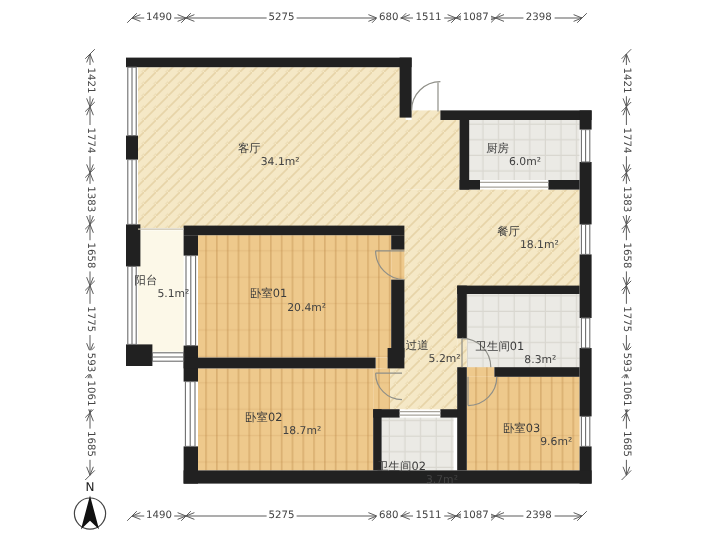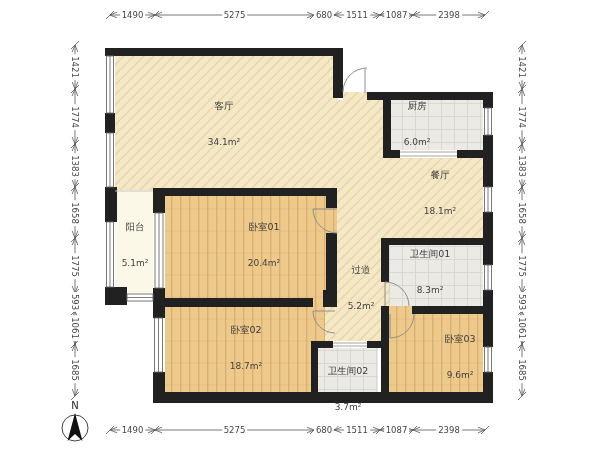--- a/index.html
+++ b/index.html
@@ -3,21 +3,21 @@
 <meta charset="utf-8">
 <style>
   html,body{margin:0;padding:0;background:#ffffff;}
   #canvas{
     position:relative;width:600px;height:450px;background:#fff;overflow:hidden;
     font-family:"DejaVu Sans","Liberation Sans",sans-serif;
   }
   #plan-svg{position:absolute;left:0;top:0;}
   .room-label{
     position:absolute;transform:translate(-50%,-50%);
-    display:flex;flex-direction:column;align-items:center;
+    display:flex;align-items:center;
     line-height:11.5px;color:#3b3b3b;white-space:nowrap;
     font-size:9.5px;text-align:left;pointer-events:none;
   }
   .room-label .rarea{font-size:9px;color:#424242;margin-top:25px;}
   .dim{
     position:absolute;font-size:8.5px;color:#454545;background:#fff;
     padding:0 2px;transform:translate(-50%,-50%);white-space:nowrap;letter-spacing:0;
   }
   .dim-v{transform:translate(-50%,-50%) rotate(90deg);}
   .wall{fill:#212121;}
@@ -203,53 +203,53 @@
     <circle cx="75" cy="428" r="13" fill="none" stroke="#444" stroke-width="1"></circle>
     <polygon points="75,413 67.5,441 75,434 82.5,441" fill="#111"></polygon>
     <text x="75" y="409" text-anchor="middle" font-size="10" fill="#222">N</text>
   </g>
 </svg>
 
   <div class="room-label" style="left:224px;top:124px">
     <span>客厅</span>
     <span class="rarea">34.1m²</span>
   </div>
-  <div class="room-label" style="left:417px;top:124px">
+  <div class="room-label" style="left:428px;top:124px">
     <span>厨房</span>
     <span class="rarea">6.0m²</span>
   </div>
   <div class="room-label" style="left:440px;top:193px">
     <span>餐厅</span>
     <span class="rarea">18.1m²</span>
   </div>
-  <div class="room-label" style="left:135px;top:245px">
+  <div class="room-label" style="left:135px;top:234px">
     <span>阳台</span>
     <span class="rarea">5.1m²</span>
   </div>
-  <div class="room-label" style="left:264px;top:245px">
+  <div class="room-label" style="left:240px;top:245px">
     <span>卧室01</span>
     <span class="rarea">20.4m²</span>
   </div>
   <div class="room-label" style="left:361px;top:288px">
     <span>过道</span>
     <span class="rarea">5.2m²</span>
   </div>
-  <div class="room-label" style="left:430px;top:272px">
+  <div class="room-label" style="left:430px;top:289px">
     <span>卫生间01</span>
     <span class="rarea">8.3m²</span>
   </div>
-  <div class="room-label" style="left:246px;top:348px">
+  <div class="room-label" style="left:236px;top:348px">
     <span>卧室02</span>
     <span class="rarea">18.7m²</span>
   </div>
   <div class="room-label" style="left:348px;top:389px">
     <span>卫生间02</span>
     <span class="rarea">3.7m²</span>
   </div>
-  <div class="room-label" style="left:460px;top:357px">
+  <div class="room-label" style="left:448px;top:357px">
     <span>卧室03</span>
     <span class="rarea">9.6m²</span>
   </div>
 
   <span class="dim" style="left:132.5px;top:15px">1490</span>
   <span class="dim" style="left:234.5px;top:15px">5275</span>
   <span class="dim" style="left:324px;top:15px">680</span>
   <span class="dim" style="left:357px;top:15px">1511</span>
   <span class="dim" style="left:396.5px;top:15px">1087</span>
   <span class="dim" style="left:449px;top:15px">2398</span>

